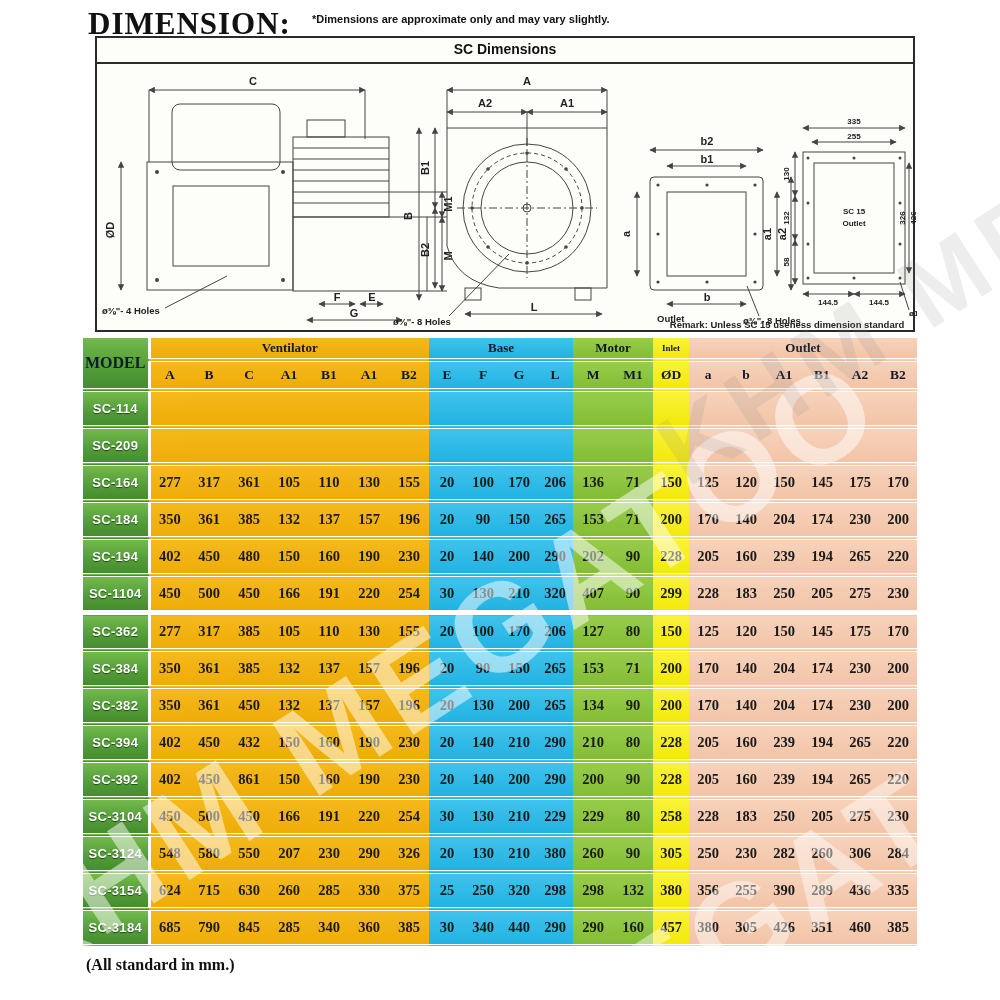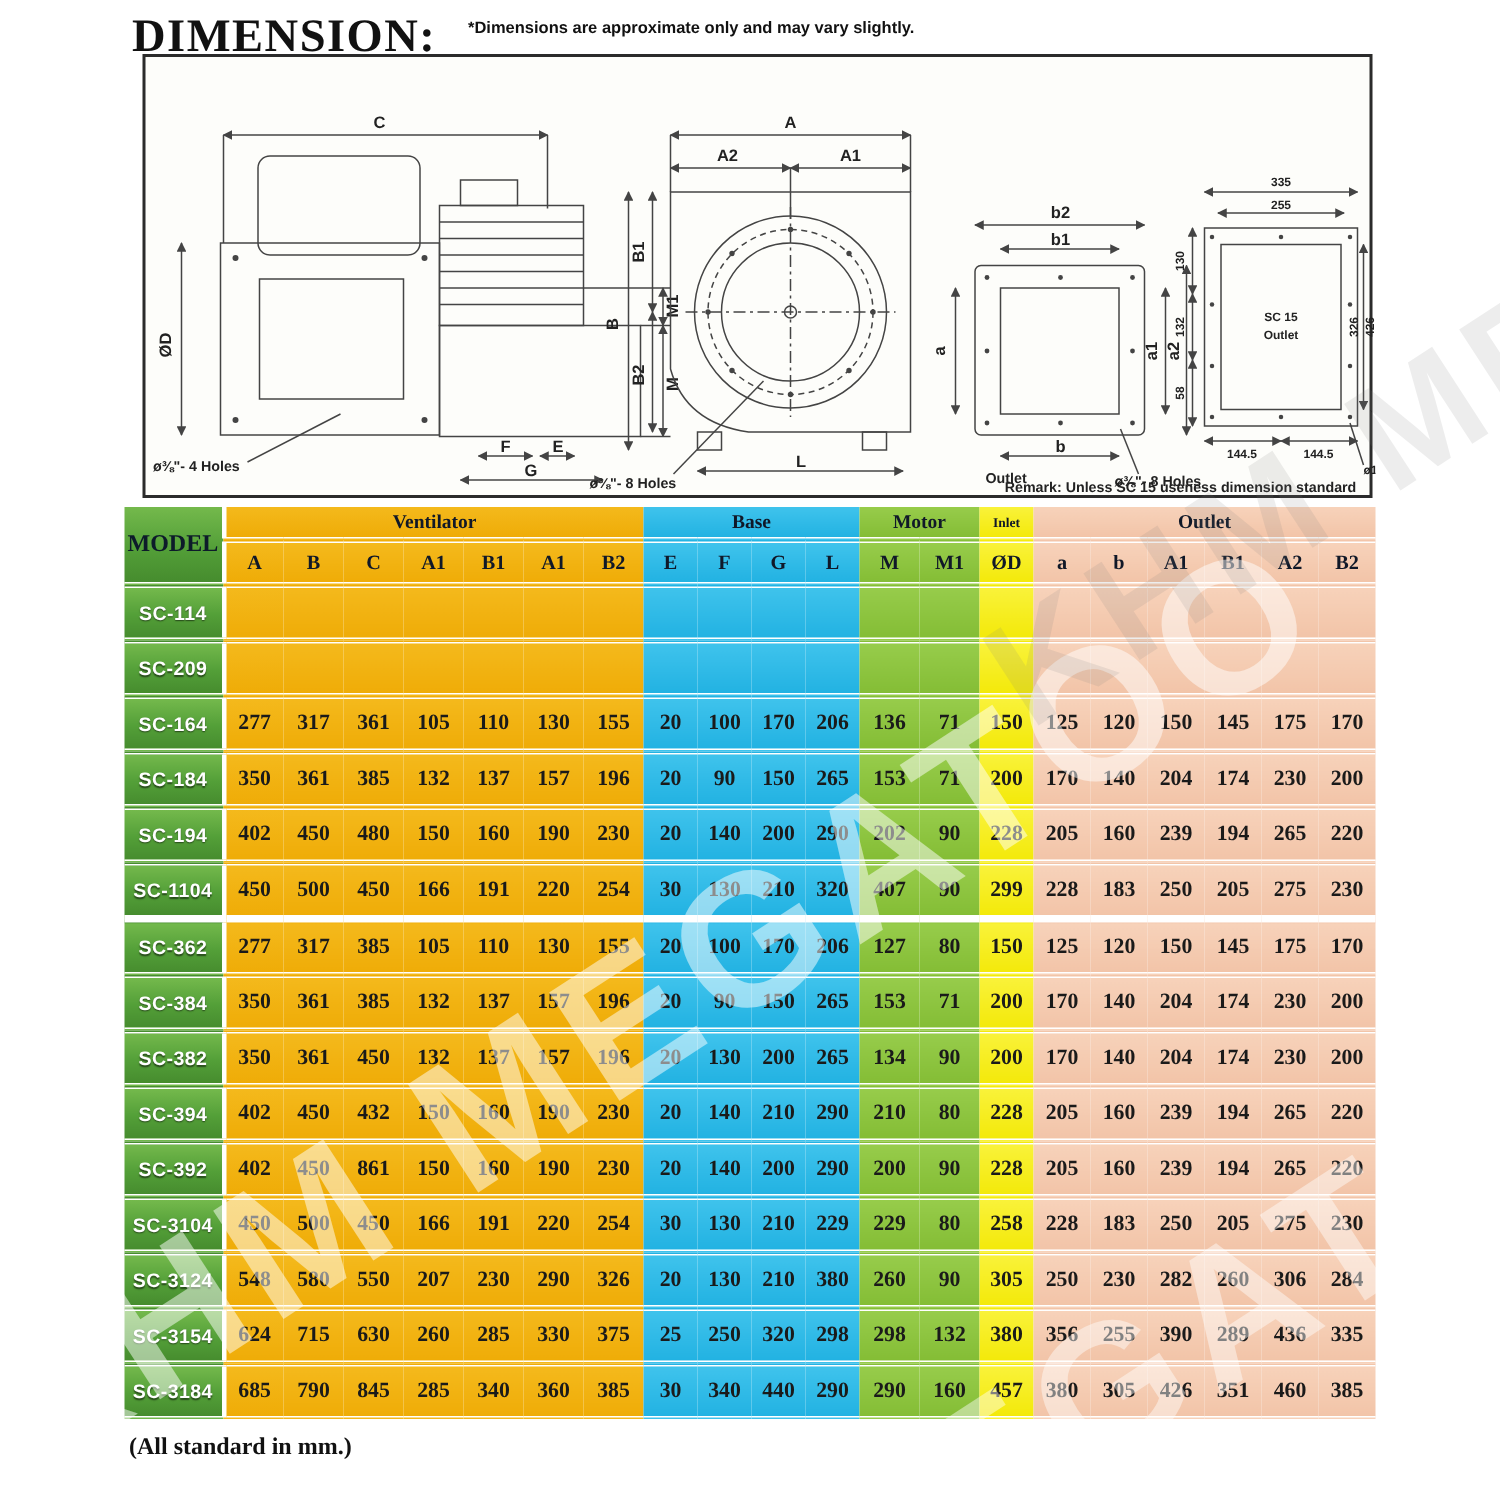--- a/index.html
+++ b/index.html
@@ -81,20 +81,21 @@
   .wm2{left:150px;top:900px;font-size:125px;color:rgba(255,255,255,.45);}
   .wm3{left:600px;top:170px;font-size:100px;color:rgba(130,130,130,.14);}
 </style>
 </head>
 <body>
 
 <div class="page-title">DIMENSION:</div>
 <div class="disclaimer">*Dimensions are approximate only and may vary slightly.</div>
 
 <div class="drawing-box">
+  <div class="drawing-title">SC Dimensions</div>
 
   <svg class="drawing" width="820" height="266" viewBox="0 0 820 266">
     <defs>
       <marker id="ma" viewBox="0 0 10 10" refX="9" refY="5" markerWidth="6.5" markerHeight="6.5" orient="auto-start-reverse">
         <path d="M0,0L10,5L0,10z" fill="#444"></path>
       </marker>
     </defs>
 
     <g>
       <line class="dim" x1="52" y1="26" x2="268" y2="26"></line>

